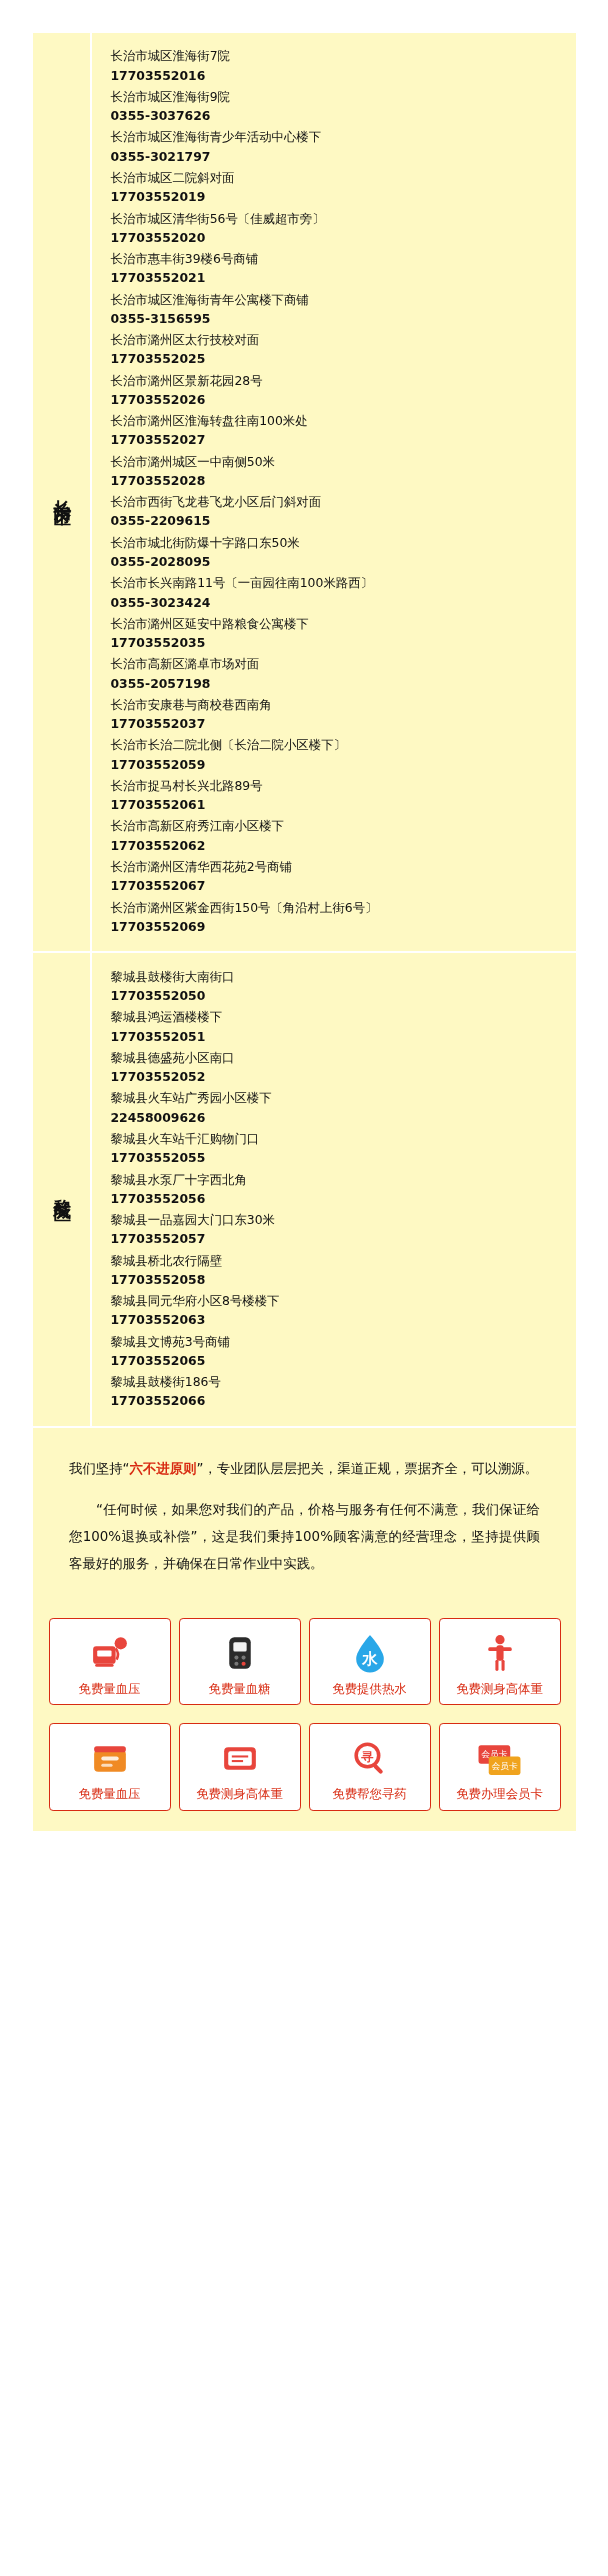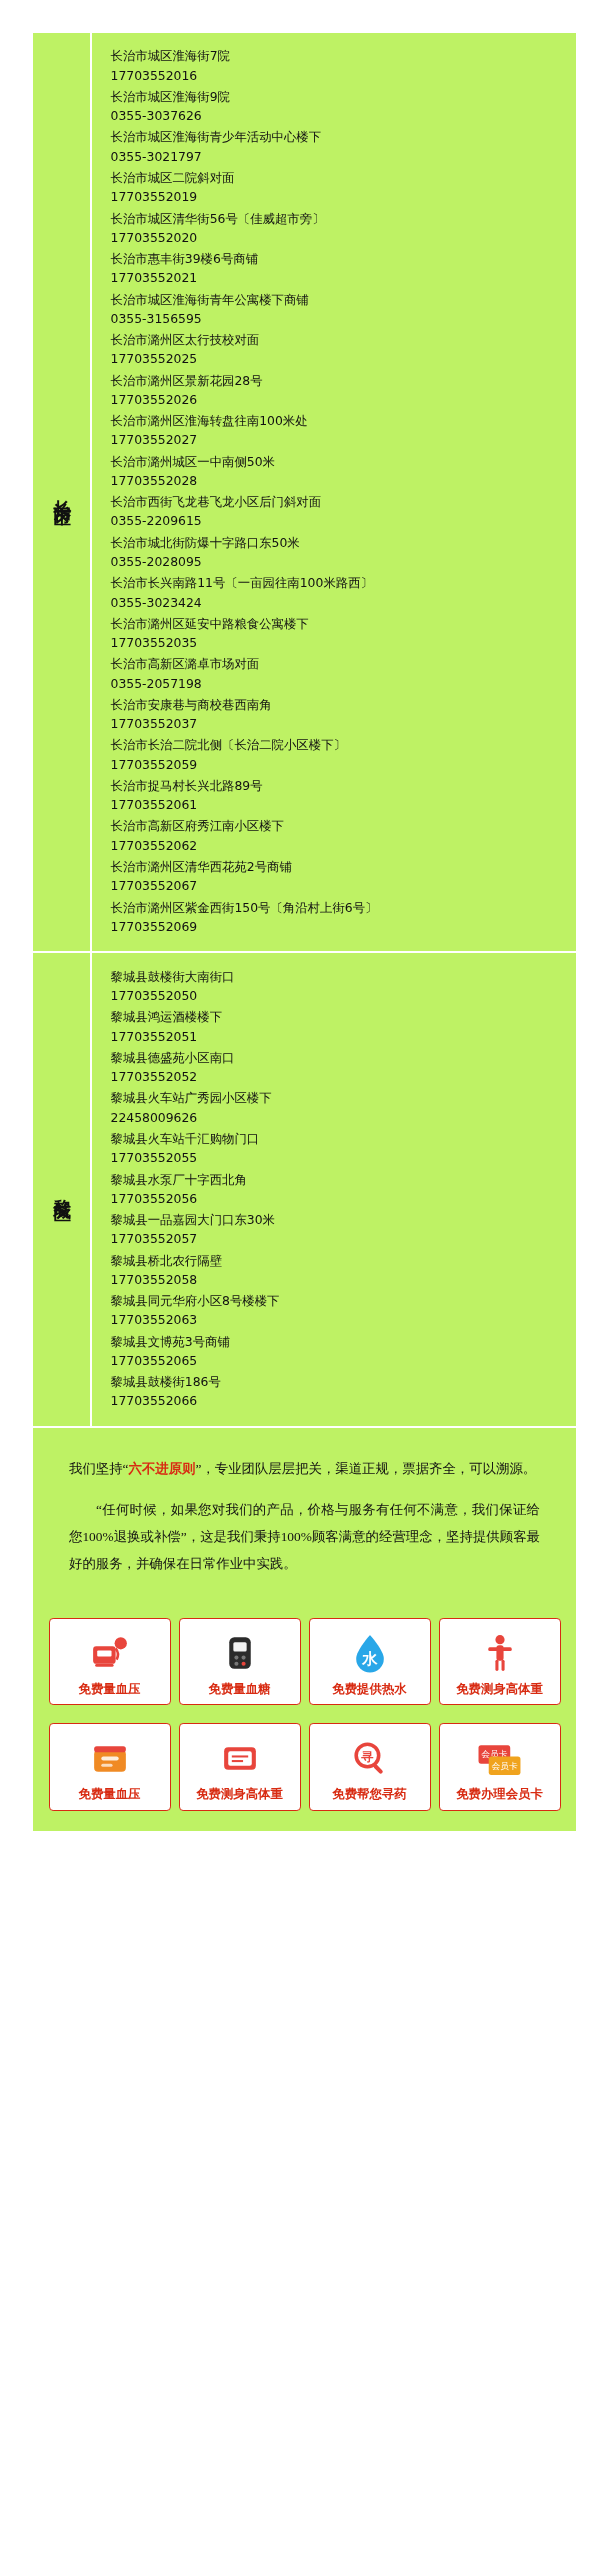--- a/index.html
+++ b/index.html
@@ -12,21 +12,21 @@
     font-family: "DejaVu Sans", "Liberation Sans", sans-serif;
   }
   .page {
     width: 609px;
     min-height: 2715px;
     background: #ffffff;
     box-sizing: border-box;
     padding: 31px 31px 20.6px 31px;
   }
   .green-panel {
-    background: #bef264;
+    background: #fef9c3;
     border: 2.1px solid #ffffff;
     box-sizing: border-box;
     width: 547px;
     padding: 0;
   }
   .region-block {
     display: flex;
     align-items: stretch;
     border-bottom: 2.1px solid #ffffff;
   }
@@ -63,32 +63,32 @@
     font-size: 12.4px;
     line-height: 1.55;
     color: #111111;
     white-space: nowrap;
   }
   .addr-phone {
     font-size: 12.4px;
     line-height: 1.55;
     color: #111111;
     white-space: nowrap;
+    font-weight: bold;
   }
   .notes {
     padding: 28px 36px 10.3px 36px;
   }
   .note-p {
     font-size: 13.4px;
     line-height: 2.0;
     color: #111111;
     text-align: justify;
     margin: 0 0 14.4px 0;
     text-indent: 0;
-    font-family: Liberation Serif, serif;
   }
   .note-p.indent {
     text-indent: 27px;
   }
   .note-highlight {
     color: #d82b12;
     font-weight: bold;
   }
   .services {
     padding: 15.5px 15.5px 20.6px 15.5px;
@@ -113,21 +113,21 @@
   .service-icon {
     height: 49px;
     display: flex;
     align-items: center;
     justify-content: center;
     margin-bottom: 5.2px;
   }
   .service-label {
     font-size: 12.4px;
     color: #d82b12;
-    font-weight: bold;
+    font-weight: normal;
     line-height: 1.2;
     white-space: nowrap;
   }
   svg { display: block; }
 </style>
 </head>
 <body>
 
 <div class="page">
 

